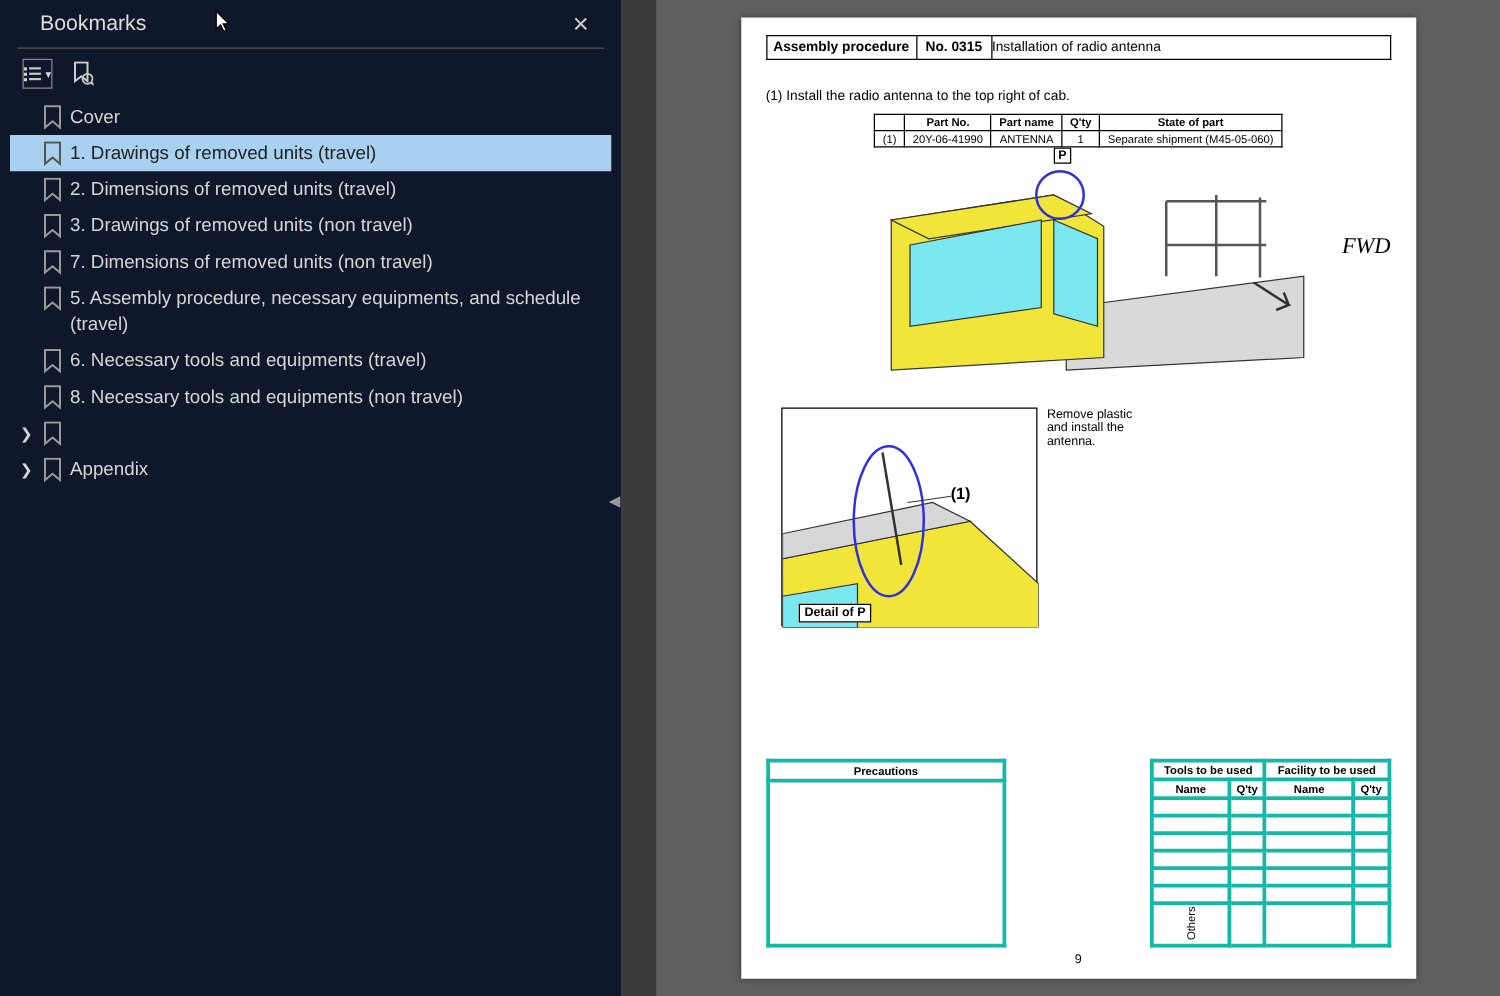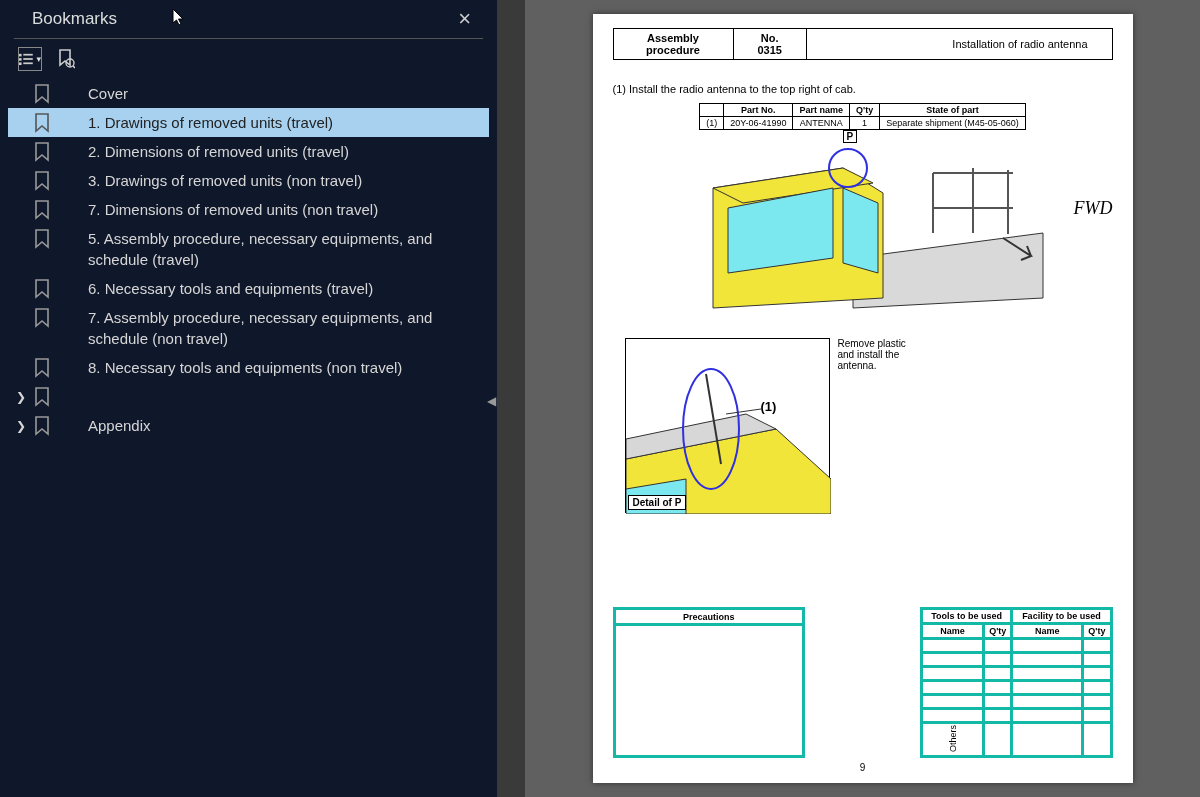--- a/index.html
+++ b/index.html
@@ -65,21 +65,21 @@
   color: #d6d6d6;
   text-align: center;
   font-size: 12px;
   margin-top: 3px;
 }
 .bm-icon {
   width: 16px; height: 20px;
   margin-top: 1px;
   flex-shrink: 0;
 }
-.bm-label { flex: 1; margin-left: 32px; }
+.bm-label { flex: 1; }
 .close-x { font-size: 22px; color: #ccc; cursor: pointer; }
 .cursor { position: absolute; left: 172px; top: 8px; color: #ddd; font-size: 16px; }
 
 .gutter {
   width: 28px;
   background: #3a3a3a;
   position: relative;
 }
 .collapse-handle {
   position: absolute;
@@ -107,21 +107,21 @@
   display: flex;
   flex-direction: column;
 }
 .hdr-table {
   border-collapse: collapse;
   width: 100%;
   margin-bottom: 6px;
 }
 .hdr-table td {
   border: 1px solid #000;
-  padding: 3px 24px;
+  padding: 3px 0;
   font-size: 11px;
 }
 .hdr-table .b { font-weight: bold; }
 .step { font-size: 11px; margin: 17px 0 6px 0; }
 .parts-table {
   border-collapse: collapse;
   margin: 2px auto 8px auto;
   font-size: 9px;
 }
 .parts-table td, .parts-table th {
@@ -136,21 +136,21 @@
   position: relative;
 }
 .detail-box {
   width: 205px; height: 175px;
   border: 1px solid #000;
   position: relative;
   margin-left: 12px;
 }
 .detail-row { display: flex; gap: 8px; margin-bottom: 8px;}
 .detail-caption { font-size: 10px; width: 80px; }
-.detail-label-box { position:absolute; left:2px; bottom:2px; border:1px solid #000; padding:1px 4px; font-size:10px; font-weight:bold; background:#fff;margin-top:25px;}
+.detail-label-box { position:absolute; left:13px; bottom:2px; border:1px solid #000; padding:1px 4px; font-size:10px; font-weight:bold; background:#fff;margin-top:25px;}
 .bottom-tables {
   display: flex;
   margin-top: auto;
 }
 .tools-fac {
   flex:1;
   border-collapse: collapse;
   font-size: 9px;
 }
 .tools-fac td, .tools-fac th { border:3px solid #14b8a6; padding:1px 4px; text-align:center; height:14px;}
@@ -236,27 +236,20 @@
         <span class="bm-icon"><svg width="16" height="20" viewBox="0 0 16 20">
             <path d="M2 1 h12 v17 l-6 -5 l-6 5 z" fill="none" stroke="#999" stroke-width="1.6"></path>
           </svg></span>
         <span class="bm-label">6. Necessary tools and equipments (travel)</span>
       </li>
       <li class="bookmark-row">
         <span class="expander"></span>
         <span class="bm-icon"><svg width="16" height="20" viewBox="0 0 16 20">
             <path d="M2 1 h12 v17 l-6 -5 l-6 5 z" fill="none" stroke="#999" stroke-width="1.6"></path>
           </svg></span>
-        <span class="bm-label">7. Assembly procedure, necessary equipments, and schedule (non travel)</span>
-      </li>
-      <li class="bookmark-row">
-        <span class="expander"></span>
-        <span class="bm-icon"><svg width="16" height="20" viewBox="0 0 16 20">
-            <path d="M2 1 h12 v17 l-6 -5 l-6 5 z" fill="none" stroke="#999" stroke-width="1.6"></path>
-          </svg></span>
         <span class="bm-label">8. Necessary tools and equipments (non travel)</span>
       </li>
       <li class="bookmark-row">
         <span class="expander" style="transform: rotate(0deg);">❯</span>
         <span class="bm-icon"><svg width="16" height="20" viewBox="0 0 16 20">
             <path d="M2 1 h12 v17 l-6 -5 l-6 5 z" fill="none" stroke="#999" stroke-width="1.6"></path>
           </svg></span>
       </li>
       <li class="bookmark-row">
         <span class="expander" style="transform: rotate(0deg);">❯</span>
@@ -273,21 +266,21 @@
 </div>
 
 <div class="doc-area">
   <div class="page">
 
     <table class="hdr-table">
       <tbody>
           <tr>
         <td class="b" style="width:120px;text-align:center">Assembly procedure</td>
         <td class="b" style="width:60px;text-align:center">No. 0315</td>
-        <td style="text-align:right">Installation of radio antenna</td>
+        <td style="text-align:left">Installation of radio antenna</td>
       </tr>
     </tbody>
       </table>
 
     <div class="step">(1)  Install the radio antenna to the top right of cab.</div>
 
     <table class="parts-table">
       <tbody>
           <tr>
         <th></th>

